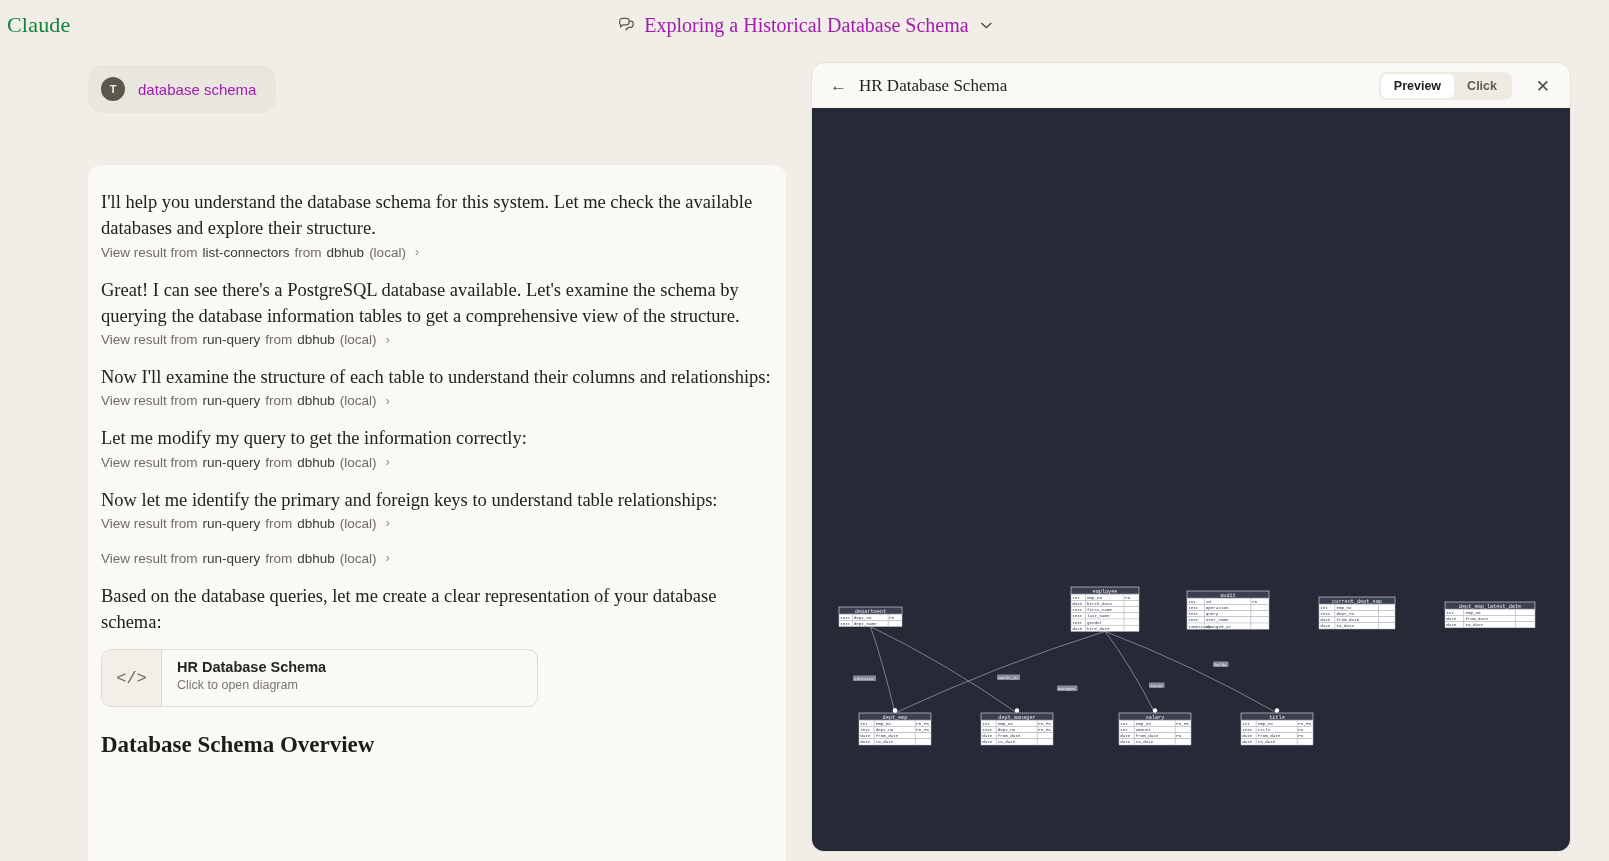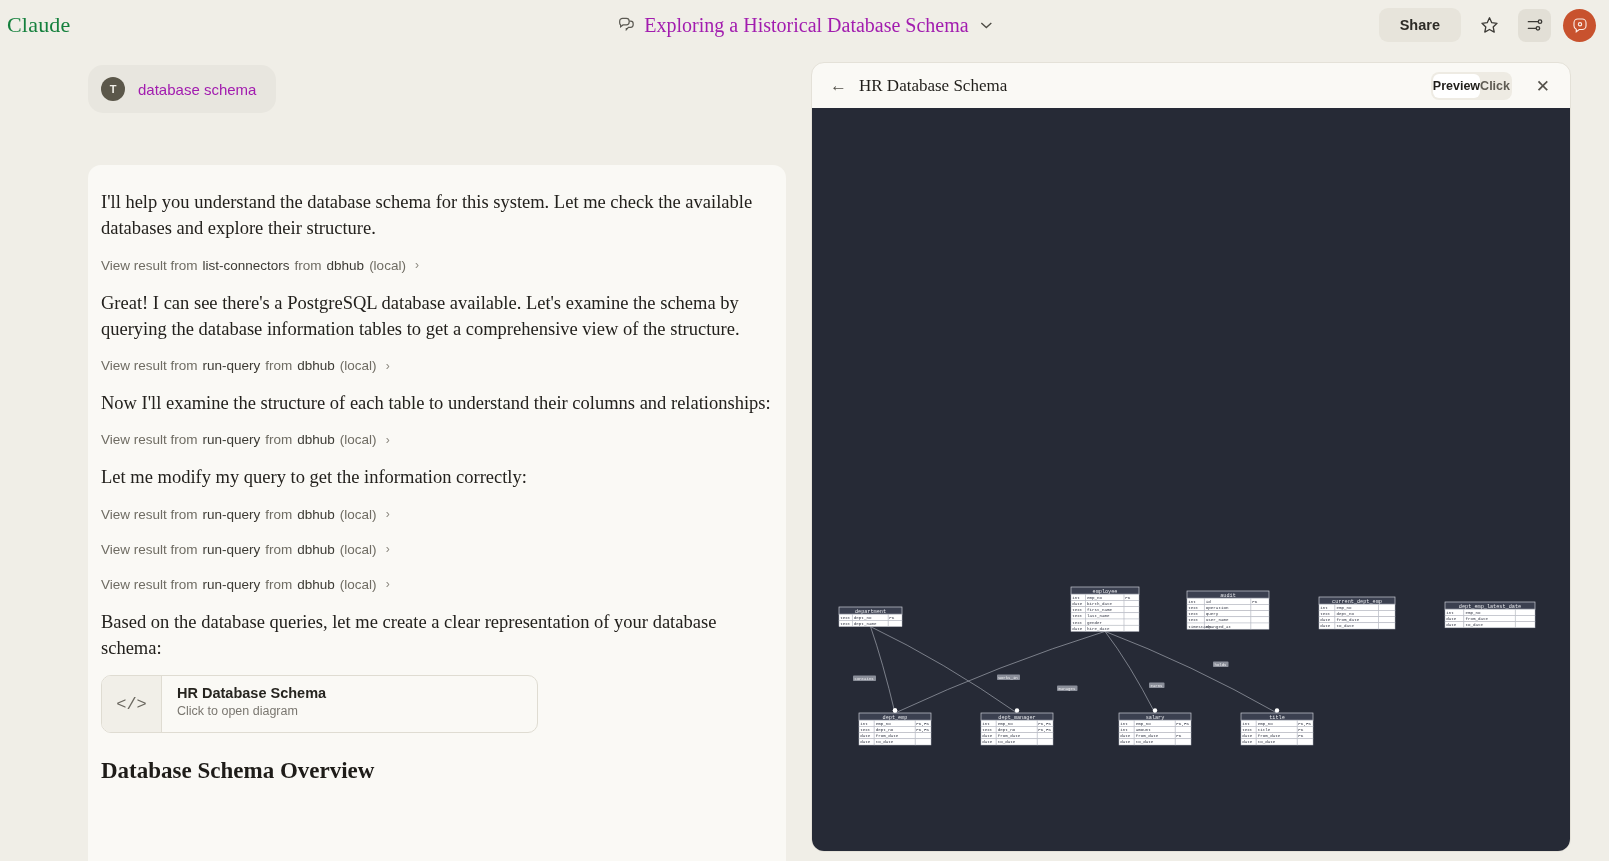--- a/index.html
+++ b/index.html
@@ -82,21 +82,21 @@
     width: 698px; min-height: 760px;
     background: linear-gradient(180deg,#FAF9F5 0%, #FAF9F5 100%);
     border-radius: 13px;
     padding: 24px 0 0 0;
   }
   .para {
     font-family: "Liberation Serif", serif;
     font-size: 18.5px; line-height: 1.42; color: #23211D;
     margin: 0 14px 0 13px; padding: 0 0 0 0;
   }
-  .para + .toolrow { margin-top: 13px; }
+  .para + .toolrow { }
   .toolrow {
     display: flex; align-items: center; gap: 5px;
     margin: 0 0 0 13px; padding: 3px 0;
     font-size: 13.5px; color: #6F6C63;
     font-family: "Liberation Sans", sans-serif;
     cursor: pointer; width: max-content;
   }
   .toolrow b { color: #3C3A34; font-weight: 400; }
   .toolrow .tarrow { font-size: 12px; color: #8d8a81; margin-left: 4px; }
   .spacer { height: 14px; }
@@ -142,21 +142,21 @@
   .ap-title {
     font-family: "Liberation Serif", serif;
     font-size: 17px; color: #201E1A; margin-left: 7px;
   }
   .seg {
     position: absolute; right: 58px; top: 9px;
     background: #EEEBE3; border-radius: 8px; padding: 2px;
     display: flex; gap: 0;
   }
   .seg span {
-    font-size: 12.5px; padding: 5px 0; border-radius: 6px;
+    font-size: 12.5px; padding: 5px 13px; border-radius: 6px;
     color: #5E5B53; cursor: pointer; font-weight: 600;
   }
   .seg span.active { background: #FFFFFF; color: #201E1A; }
   .ap-close {
     position: absolute; right: 20px; top: 13px;
     font-size: 17px; color: #54514A; cursor: pointer;
   }
   .ap-canvas {
     position: absolute; left: 0; top: 45px; right: 0; bottom: 0;
     background: #262A36;
@@ -187,44 +187,20 @@
       </svg>
     </span>
     <span class="ttl">Exploring a Historical Database Schema</span>
     <span class="chev">
       <svg width="13" height="9" viewBox="0 0 13 9" fill="none" stroke="#4f4d46" stroke-width="1.4">
           <path d="M1.5 2l5 4.5L11.5 2"></path>
         </svg>
     </span>
   </div>
 
-  <div class="topright">
-    <button class="share-btn">Share</button>
-
-    <div class="icon-btn">
-      <svg width="21" height="21" viewBox="0 0 24 24" fill="none" stroke="#3b3935" stroke-width="1.5" stroke-linejoin="round">
-        <path d="M12 3.2l2.6 5.6 6 .7-4.4 4.1 1.2 5.9L12 16.6 6.6 19.5l1.2-5.9L3.4 9.5l6-.7z"></path>
-      </svg>
-    </div>
-
-    <div class="icon-btn filled">
-      <svg width="20" height="20" viewBox="0 0 24 24" fill="none" stroke="#3b3935" stroke-width="1.6" stroke-linecap="round">
-        <path d="M4 8h12M4 16h9"></path>
-        <circle cx="18" cy="8" r="2.1" fill="none"></circle>
-        <circle cx="15.5" cy="16" r="2.1" fill="none"></circle>
-      </svg>
-    </div>
-
-    <div class="avatar">
-      <svg width="18" height="18" viewBox="0 0 24 24" fill="none" stroke="#FAEDE8" stroke-width="1.5">
-        <path d="M4 9a5 5 0 015-5h6a5 5 0 015 5v4a5 5 0 01-5 5h-4l-4 3v-3.3A5 5 0 014 13z"></path>
-        <circle cx="12" cy="11" r="2.2"></circle>
-      </svg>
-    </div>
-  </div>
 </div>
 
 <div class="chat-col">
 
   <div class="user-bubble">
     <div class="user-av">T</div>
     <div class="user-txt">database schema</div>
   </div>
 
   <div class="assistant-card">
@@ -266,20 +242,21 @@
     <div class="toolrow">
       <span>View result from</span>
       <b>run-query</b>
       <span>from</span>
       <b>dbhub</b>
       <span>(local)</span>
       <span class="tarrow">›</span>
     </div>
 
     <div class="spacer"></div>
+    <div class="para">Now let me identify the primary and foreign keys to understand table relationships:</div>
     <div class="toolrow">
       <span>View result from</span>
       <b>run-query</b>
       <span>from</span>
       <b>dbhub</b>
       <span>(local)</span>
       <span class="tarrow">›</span>
     </div>
 
     <div class="spacer"></div>

